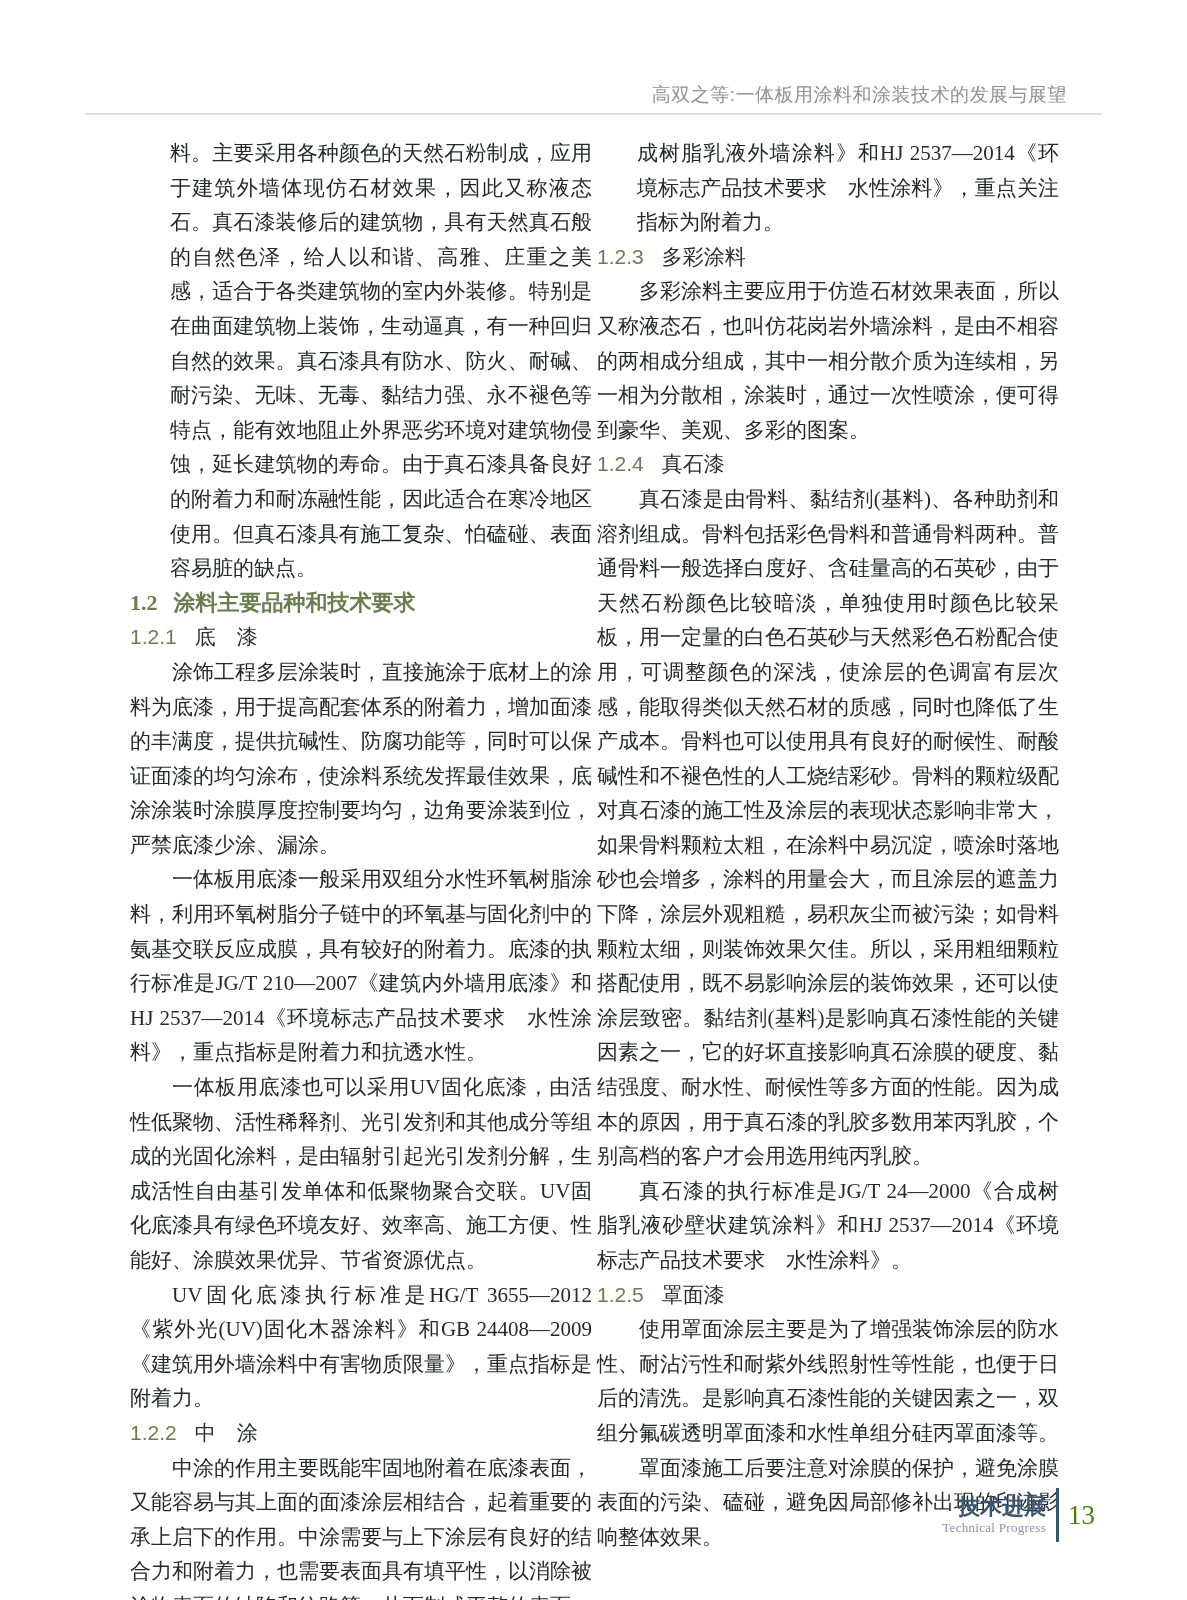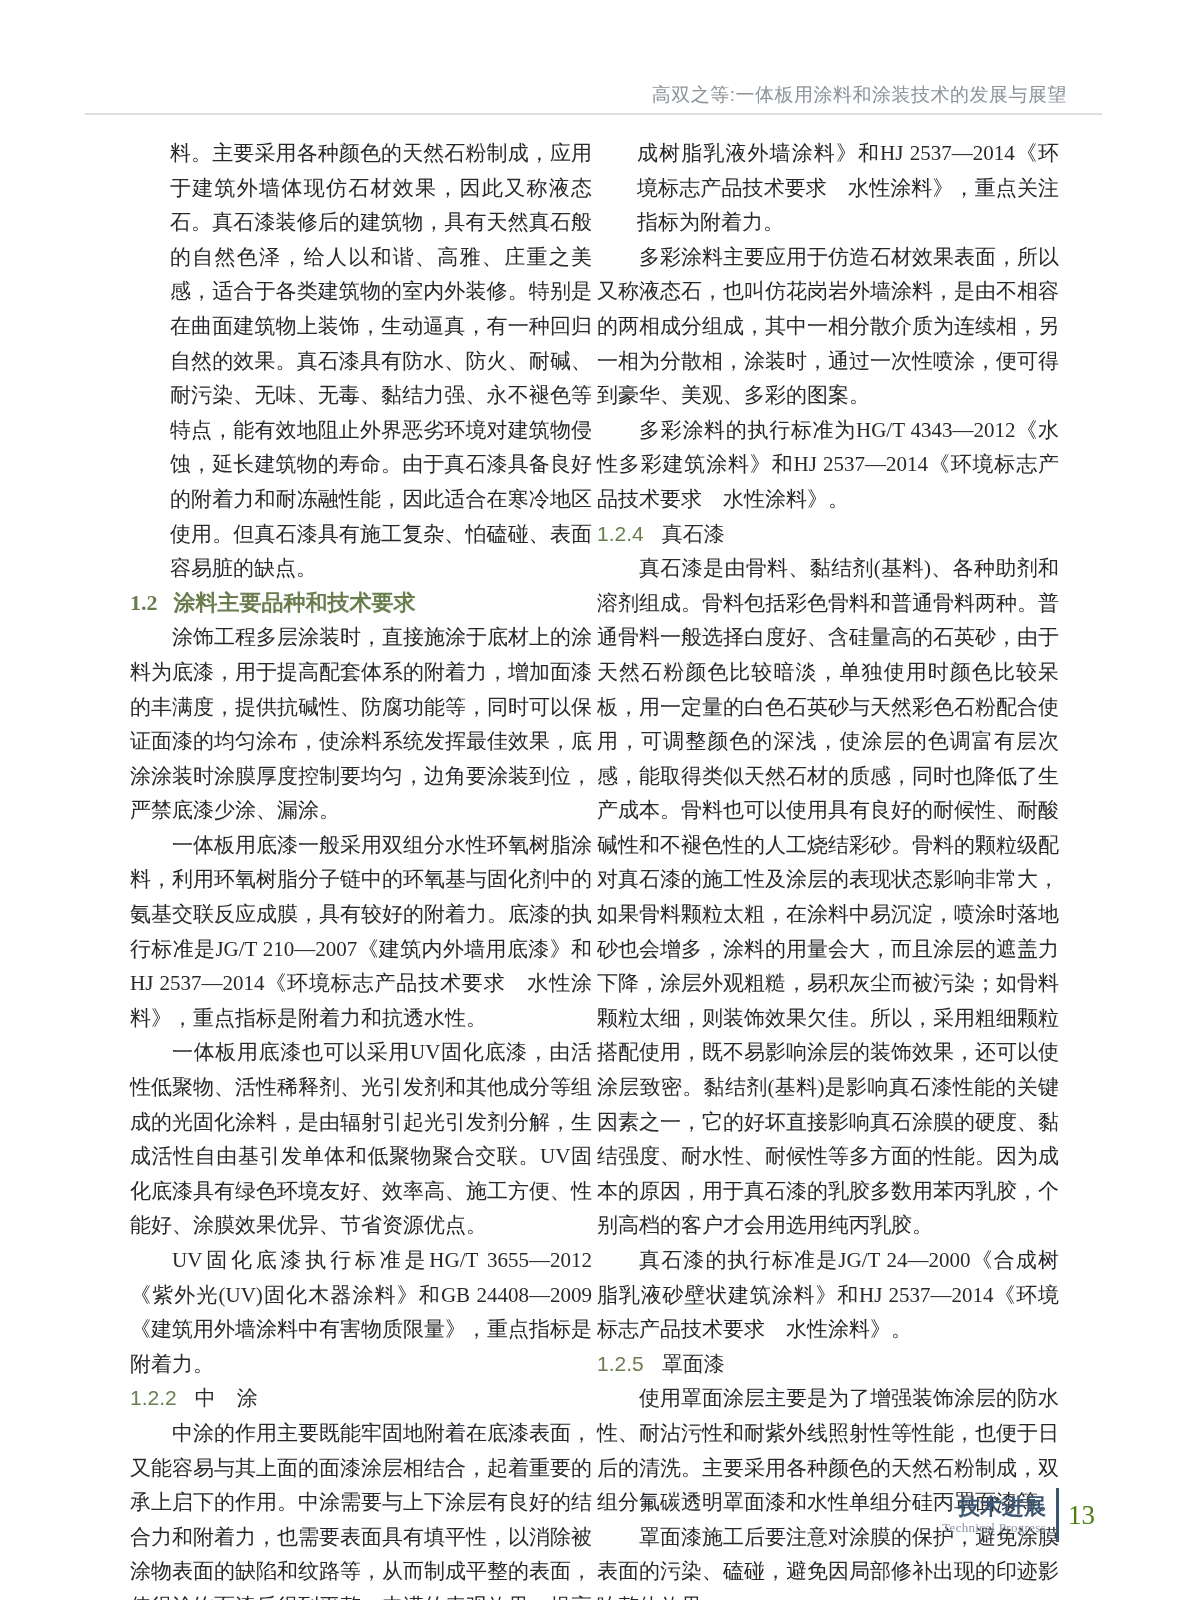--- a/index.html
+++ b/index.html
@@ -63,38 +63,39 @@
 <body>
 
 <div class="page">
 
   <div class="header-title">高双之等:一体板用涂料和涂装技术的发展与展望</div>
   <div class="header-rule"></div>
 
   <div class="col col-left">
     <p class="body cont">料。主要采用各种颜色的天然石粉制成，应用于建筑外墙体现仿石材效果，因此又称液态石。真石漆装修后的建筑物，具有天然真石般的自然色泽，给人以和谐、高雅、庄重之美感，适合于各类建筑物的室内外装修。特别是在曲面建筑物上装饰，生动逼真，有一种回归自然的效果。真石漆具有防水、防火、耐碱、耐污染、无味、无毒、黏结力强、永不褪色等特点，能有效地阻止外界恶劣环境对建筑物侵蚀，延长建筑物的寿命。由于真石漆具备良好的附着力和耐冻融性能，因此适合在寒冷地区使用。但真石漆具有施工复杂、怕磕碰、表面容易脏的缺点。</p>
     <h2 class="sec"><span class="num">1.2</span><span>涂料主要品种和技术要求</span></h2>
+    <h3 class="sub"><span class="num">1.2.1</span><span>底　漆</span></h3>
     <p class="body">涂饰工程多层涂装时，直接施涂于底材上的涂料为底漆，用于提高配套体系的附着力，增加面漆的丰满度，提供抗碱性、防腐功能等，同时可以保证面漆的均匀涂布，使涂料系统发挥最佳效果，底涂涂装时涂膜厚度控制要均匀，边角要涂装到位，严禁底漆少涂、漏涂。</p>
     <p class="body">一体板用底漆一般采用双组分水性环氧树脂涂料，利用环氧树脂分子链中的环氧基与固化剂中的氨基交联反应成膜，具有较好的附着力。底漆的执行标准是JG/T 210—2007《建筑内外墙用底漆》和HJ 2537—2014《环境标志产品技术要求　水性涂料》，重点指标是附着力和抗透水性。</p>
     <p class="body">一体板用底漆也可以采用UV固化底漆，由活性低聚物、活性稀释剂、光引发剂和其他成分等组成的光固化涂料，是由辐射引起光引发剂分解，生成活性自由基引发单体和低聚物聚合交联。UV固化底漆具有绿色环境友好、效率高、施工方便、性能好、涂膜效果优异、节省资源优点。</p>
     <p class="body">UV固化底漆执行标准是HG/T 3655—2012《紫外光(UV)固化木器涂料》和GB 24408—2009《建筑用外墙涂料中有害物质限量》，重点指标是附着力。</p>
     <h3 class="sub"><span class="num">1.2.2</span><span>中　涂</span></h3>
     <p class="body">中涂的作用主要既能牢固地附着在底漆表面，又能容易与其上面的面漆涂层相结合，起着重要的承上启下的作用。中涂需要与上下涂层有良好的结合力和附着力，也需要表面具有填平性，以消除被涂物表面的缺陷和纹路等，从而制成平整的表面，使得涂饰面漆后得到平整、丰满的表观效果，提高整个涂膜的鲜映性和丰满度。</p>
 
   </div>
 
   <div class="col col-right">
     <p class="body cont">成树脂乳液外墙涂料》和HJ 2537—2014《环境标志产品技术要求　水性涂料》，重点关注指标为附着力。</p>
+    <h3 class="sub"><span class="num">1.2.3</span><span>多彩涂料</span></h3>
     <p class="body">多彩涂料主要应用于仿造石材效果表面，所以又称液态石，也叫仿花岗岩外墙涂料，是由不相容的两相成分组成，其中一相分散介质为连续相，另一相为分散相，涂装时，通过一次性喷涂，便可得到豪华、美观、多彩的图案。</p>
-    <p class="body">多彩涂料的执行标准为HG/T 4343—2012《水性多彩建筑涂料》和HJ 2537—2014《环境标志产品技术要求　水性涂料》。</p>
     <h3 class="sub"><span class="num">1.2.4</span><span>真石漆</span></h3>
     <p class="body">真石漆是由骨料、黏结剂(基料)、各种助剂和溶剂组成。骨料包括彩色骨料和普通骨料两种。普通骨料一般选择白度好、含硅量高的石英砂，由于天然石粉颜色比较暗淡，单独使用时颜色比较呆板，用一定量的白色石英砂与天然彩色石粉配合使用，可调整颜色的深浅，使涂层的色调富有层次感，能取得类似天然石材的质感，同时也降低了生产成本。骨料也可以使用具有良好的耐候性、耐酸碱性和不褪色性的人工烧结彩砂。骨料的颗粒级配对真石漆的施工性及涂层的表现状态影响非常大，如果骨料颗粒太粗，在涂料中易沉淀，喷涂时落地砂也会增多，涂料的用量会大，而且涂层的遮盖力下降，涂层外观粗糙，易积灰尘而被污染；如骨料颗粒太细，则装饰效果欠佳。所以，采用粗细颗粒搭配使用，既不易影响涂层的装饰效果，还可以使涂层致密。黏结剂(基料)是影响真石漆性能的关键因素之一，它的好坏直接影响真石涂膜的硬度、黏结强度、耐水性、耐候性等多方面的性能。因为成本的原因，用于真石漆的乳胶多数用苯丙乳胶，个别高档的客户才会用选用纯丙乳胶。</p>
     <p class="body">真石漆的执行标准是JG/T 24—2000《合成树脂乳液砂壁状建筑涂料》和HJ 2537—2014《环境标志产品技术要求　水性涂料》。</p>
     <h3 class="sub"><span class="num">1.2.5</span><span>罩面漆</span></h3>
-    <p class="body">使用罩面涂层主要是为了增强装饰涂层的防水性、耐沾污性和耐紫外线照射性等性能，也便于日后的清洗。主要采用各种颜色的天然石粉制成，双组分氟碳透明罩面漆和水性单组分硅丙罩面漆等。</p>
+    <p class="body">使用罩面涂层主要是为了增强装饰涂层的防水性、耐沾污性和耐紫外线照射性等性能，也便于日后的清洗。是影响真石漆性能的关键因素之一，双组分氟碳透明罩面漆和水性单组分硅丙罩面漆等。</p>
     <p class="body">罩面漆施工后要注意对涂膜的保护，避免涂膜表面的污染、磕碰，避免因局部修补出现的印迹影响整体效果。</p>
 
   </div>
 
   <div class="footer">
     <div class="footer-labels">
       <div class="footer-cn">技术进展</div>
       <div class="footer-en">Technical Progress</div>
     </div>
     <div class="footer-bar"></div>

